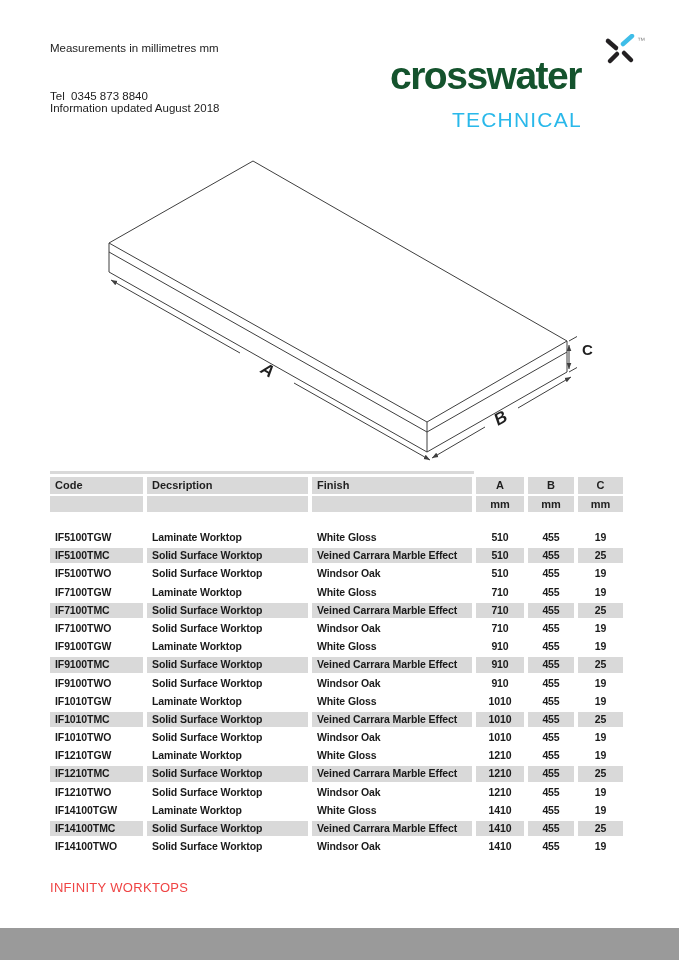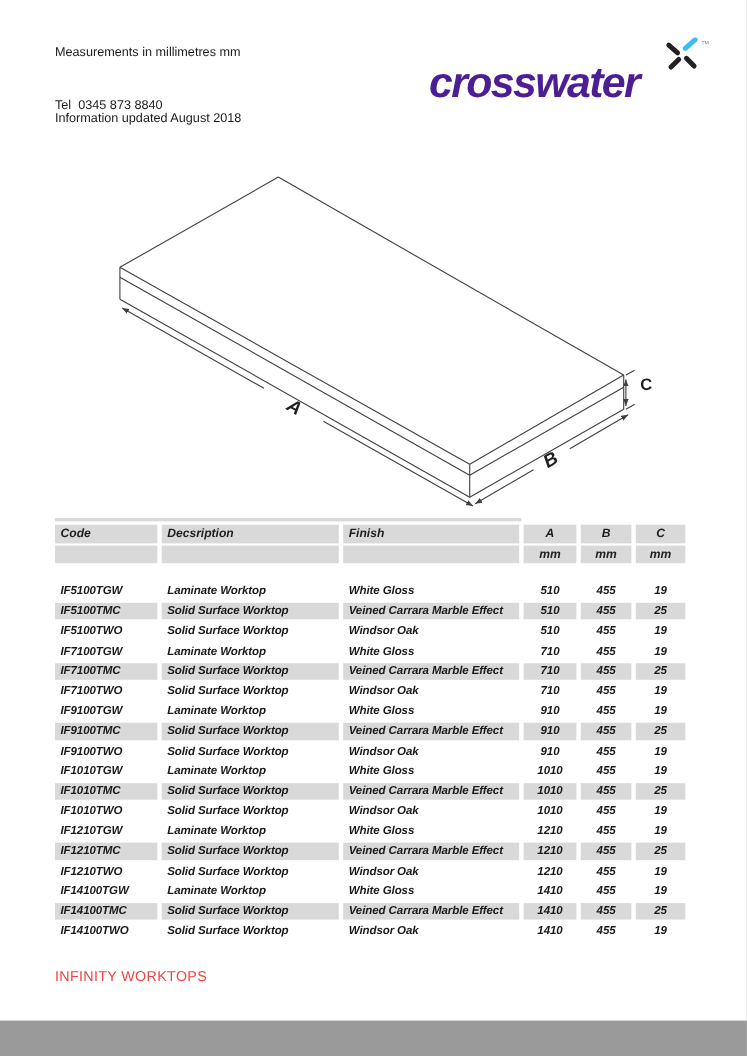--- a/index.html
+++ b/index.html
@@ -8,40 +8,40 @@
     font-family:"Liberation Sans",sans-serif;color:var(--ink,#1f1f1f);
     overflow:hidden;margin:0 auto;
   }
   
   .info-line{position:absolute;left:50px;font-size:11.5px;color:#1c1c1c;white-space:pre;}
   .info-1{top:42px;} .info-2{top:66px;margin-top:36px;} .info-3{top:90px;}
 
   
   .brand{
     position:absolute;left:390px;top:54px;font-size:39px;font-weight:bold;
-    letter-spacing:-1.5px;color:#4c1d95;font-style:italic;
+    letter-spacing:-1.5px;color:#14532d;
   }
   .logo-x{position:absolute;left:604px;top:34px;width:32px;height:32px;}
   .tm{position:absolute;left:637px;top:36px;font-size:8px;color:#8f8f8f;letter-spacing:0;}
   .tagline{
     position:absolute;left:452px;top:108px;font-size:21px;letter-spacing:1.2px;
     color:var(--accent-cyan,#29b8ea);font-weight:400;
   }
 
   
   .diagram{position:absolute;left:80px;top:145px;}
   .diagram line, .diagram path.dim{stroke:#3f3f3f;stroke-width:1;fill:none;}
   .dim-label{fill:#1f1f1f;font-family:"Liberation Sans",sans-serif;font-weight:bold;}
   .dim-label.italic{font-style:italic;}
 
   
   .tbl{position:absolute;left:50px;top:477px;width:573px;}
   .tbl-top-strip{position:absolute;left:50px;top:471px;width:424px;height:3px;background:var(--table-shade,#d9d9d9);}
   .hrow,.trow{
-    display:grid;grid-template-columns:93px 161px 160px 48px 46px 45px;column-gap:4px;font-style:italic;
+    display:grid;grid-template-columns:93px 161px 160px 48px 46px 45px;column-gap:4px;
   }
   .hrow{height:17px;margin-bottom:2px;}
   .hrow.units{height:16px;margin-bottom:0;}
   .hcell{
     background:var(--table-shade,#d9d9d9);font-weight:bold;font-size:11px;
     line-height:17px;padding-left:5px;white-space:nowrap;
   }
   .hrow.units .hcell{line-height:16px;}
   .hcell.num{text-align:center;padding-left:0;}
   .tbody{margin-top:18px;display:flex;flex-direction:column;gap:3px;}
@@ -66,20 +66,21 @@
   <div class="info-line info-3">Tel  0345 873 8840</div>
 
   <div class="brand">crosswater</div>
   <svg class="logo-x" viewBox="0 0 32 32">
     <line x1="4" y1="7" x2="12" y2="14" stroke="#232022" stroke-width="4.5" stroke-linecap="round"></line>
     <line x1="28" y1="2" x2="19" y2="10" stroke="#3fbde8" stroke-width="4.5" stroke-linecap="round"></line>
     <line x1="6" y1="27" x2="13" y2="20" stroke="#232022" stroke-width="4.5" stroke-linecap="round"></line>
     <line x1="20" y1="19" x2="27" y2="26" stroke="#232022" stroke-width="4.5" stroke-linecap="round"></line>
   </svg>
   <div class="tm">™</div>
+  <div class="tagline">TECHNICAL</div>
 
   <svg class="diagram" width="520" height="325" viewBox="0 0 520 325">
     <defs>
       <marker id="arr" viewBox="0 0 10 10" refX="9" refY="5" markerWidth="7" markerHeight="7" orient="auto-start-reverse">
         <path d="M0,1.5 L9,5 L0,8.5 z" fill="#3f3f3f"></path>
       </marker>
     </defs>
 
     <line x1="173" y1="16" x2="29" y2="98"></line>
     <line x1="173" y1="16" x2="487" y2="196"></line>

